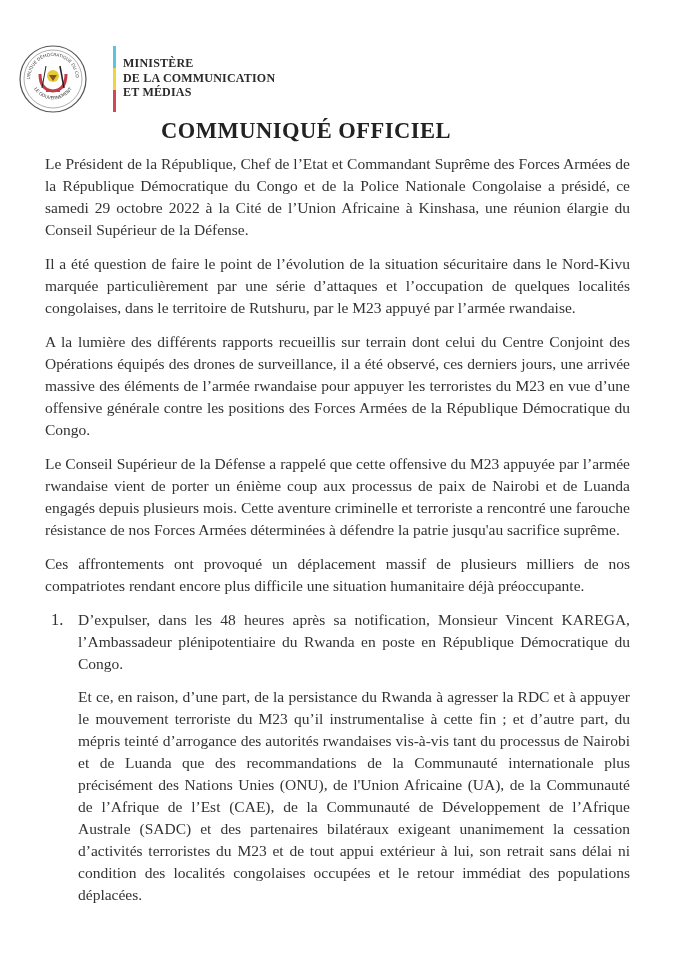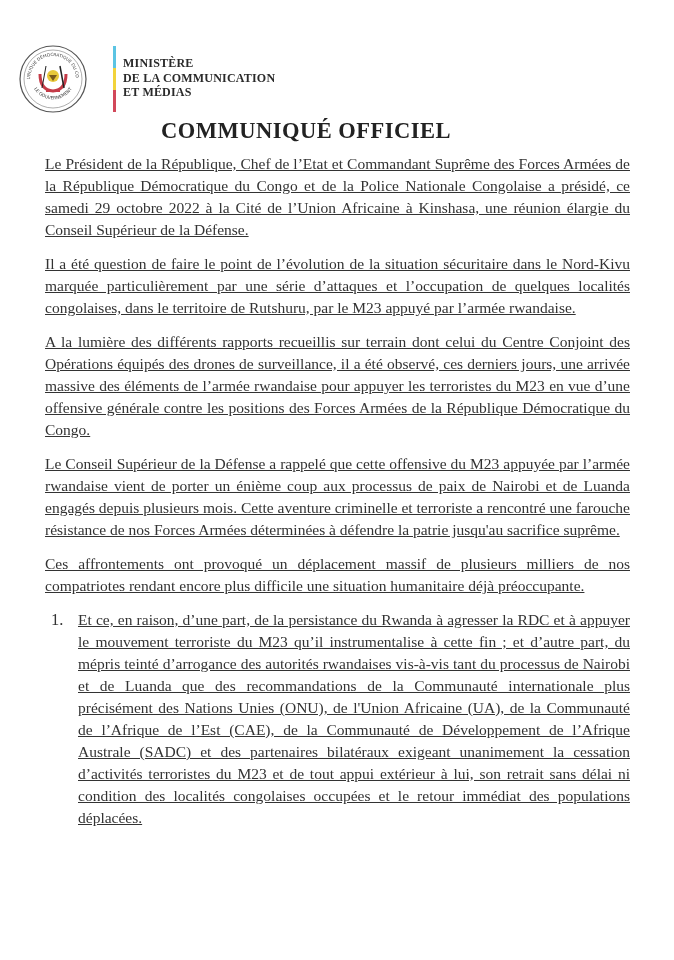--- a/index.html
+++ b/index.html
@@ -12,21 +12,21 @@
     .seal { position: absolute; left: 0; top: 0; width: 70px; height: 70px; }
     .accent-bar { position: absolute; left: 95px; top: 2px; width: 3px; height: 66px; }
     .accent-bar span { display: block; width: 3px; height: 22px; }
     .ministry { position: absolute; left: 105px; top: 12px; font-family: "Liberation Serif", serif; font-weight: bold;
       font-size: 12px; line-height: 14.5px; color: #2a2a2a; letter-spacing: 0.2px; }
     .ministry div { white-space: nowrap; }
     .title { position: absolute; top: 118px; left: 0; width: 612px; text-align: center;
       font-family: "Liberation Serif", serif; font-weight: bold; font-size: 22.5px; letter-spacing: 0.5px; color: #222; }
     .body { position: absolute; left: 45px; top: 153px; width: 585px;
       font-family: "Liberation Serif", serif; font-size: 15.5px; line-height: 22px; color: #333; }
-    .body p { margin: 0 0 12px 0; text-align: justify; text-decoration: underline; }
+    .body p { margin: 0 0 12px 0; text-align: justify; }
     .item { position: relative; margin-left: 33px; }
     .item .num { position: absolute; left: -27px; top: 0; font-size: 16.5px; }
     .item p { margin: 0 0 11px 0; }
   </style>
 </head>
 <body>
 
 <div class="header">
   <svg class="seal" viewBox="0 0 70 70">
     <defs>
@@ -63,15 +63,16 @@
 <div class="title">COMMUNIQUÉ OFFICIEL</div>
 
 <div class="body">
   <p>Le Président de la République, Chef de l’Etat et Commandant Suprême des Forces Armées de la République Démocratique du Congo et de la Police Nationale Congolaise a présidé, ce samedi 29 octobre 2022 à la Cité de l’Union Africaine à Kinshasa, une réunion élargie du Conseil Supérieur de la Défense.</p>
   <p>Il a été question de faire le point de l’évolution de la situation sécuritaire dans le Nord-Kivu marquée particulièrement par une série d’attaques et l’occupation de quelques localités congolaises, dans le territoire de Rutshuru, par le M23 appuyé par l’armée rwandaise.</p>
   <p>A la lumière des différents rapports recueillis sur terrain dont celui du Centre Conjoint des Opérations équipés des drones de surveillance, il a été observé, ces derniers jours, une arrivée massive des éléments de l’armée rwandaise pour appuyer les terroristes du M23 en vue d’une offensive générale contre les positions des Forces Armées de la République Démocratique du Congo.</p>
   <p>Le Conseil Supérieur de la Défense a rappelé que cette offensive du M23 appuyée par l’armée rwandaise vient de porter un énième coup aux processus de paix de Nairobi et de Luanda engagés depuis plusieurs mois. Cette aventure criminelle et terroriste a rencontré une farouche résistance de nos Forces Armées déterminées à défendre la patrie jusqu'au sacrifice suprême.</p>
   <p>Ces affrontements ont provoqué un déplacement massif de plusieurs milliers de nos compatriotes rendant encore plus difficile une situation humanitaire déjà préoccupante.</p>
   <div class="item">
     <span class="num">1.</span>
+    <p>D’expulser, dans les 48 heures après sa notification, Monsieur Vincent KAREGA, l’Ambassadeur plénipotentiaire du Rwanda en poste en République Démocratique du Congo.</p>
     <p>Et ce, en raison, d’une part, de la persistance du Rwanda à agresser la RDC et à appuyer le mouvement terroriste du M23 qu’il instrumentalise à cette fin ; et d’autre part, du mépris teinté d’arrogance des autorités rwandaises vis-à-vis tant du processus de Nairobi et de Luanda que des recommandations de la Communauté internationale plus précisément des Nations Unies (ONU), de l'Union Africaine (UA), de la Communauté de l’Afrique de l’Est (CAE), de la Communauté de Développement de l’Afrique Australe (SADC) et des partenaires bilatéraux exigeant unanimement la cessation d’activités terroristes du M23 et de tout appui extérieur à lui, son retrait sans délai ni condition des localités congolaises occupées et le retour immédiat des populations déplacées.</p>
   </div>
 </div>
 
 </body></html>

